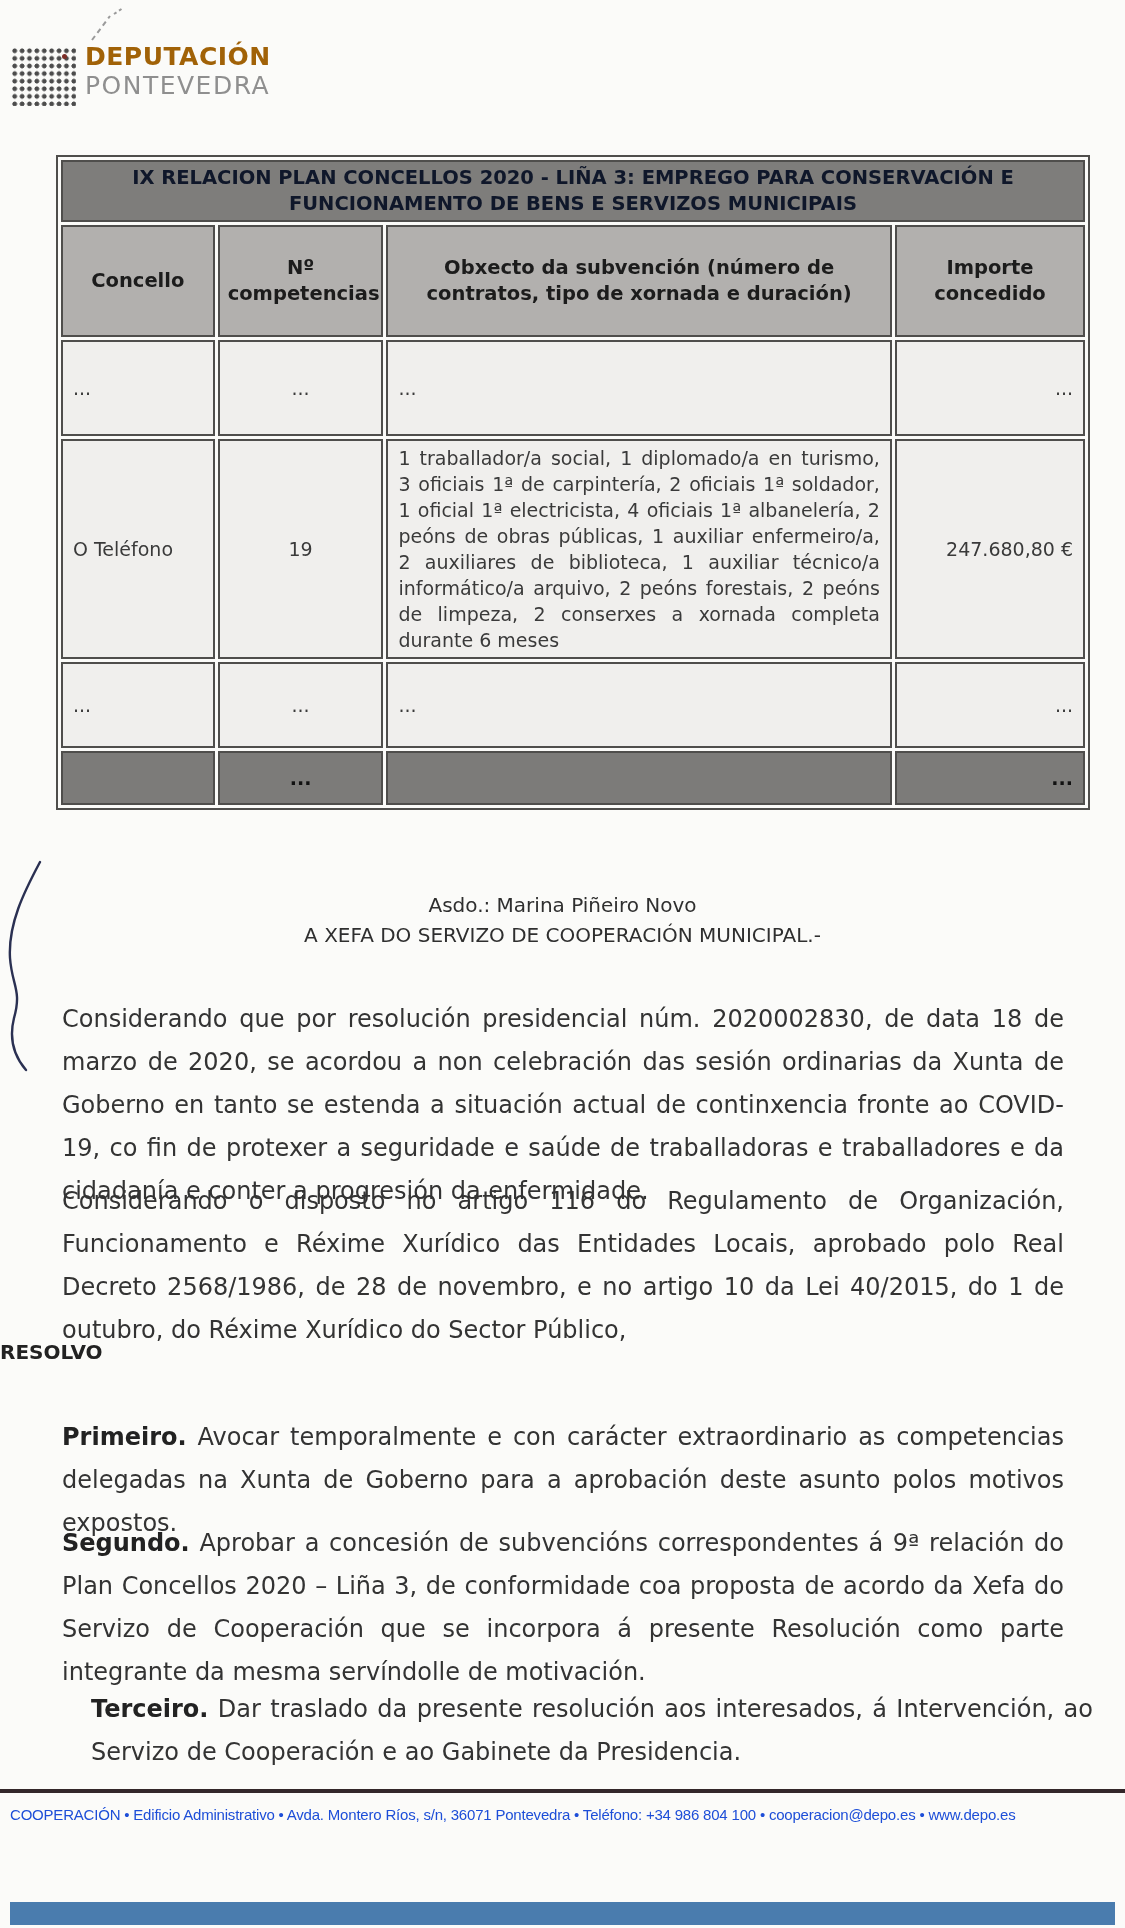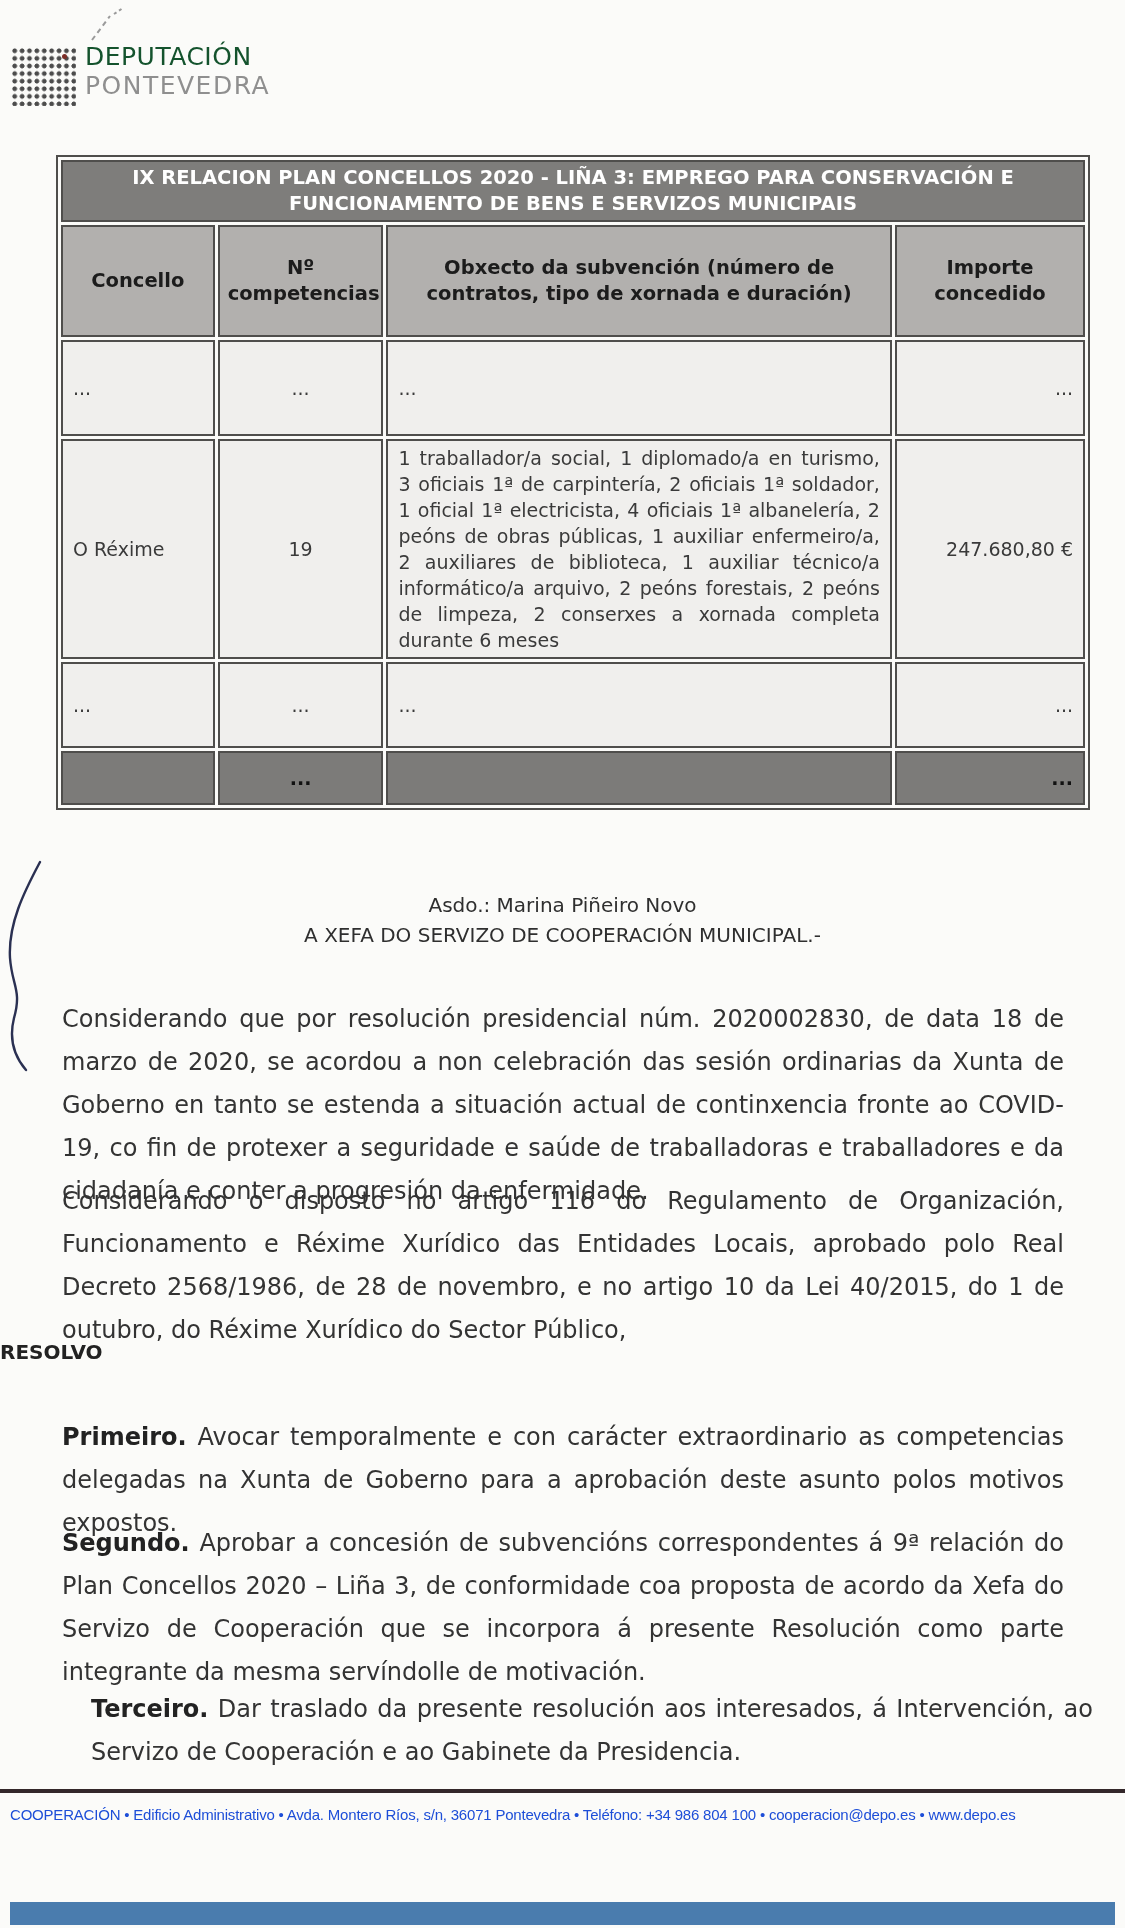--- a/index.html
+++ b/index.html
@@ -6,31 +6,31 @@
   body{width:1125px;height:1928px;background:#fbfbf9;font-family:"DejaVu Sans",sans-serif;color:#333;position:relative;overflow:hidden;}
   .page{position:absolute;inset:0;}
 
   
   .logo{position:absolute;left:10px;top:44px;display:flex;align-items:flex-start;}
   .dotgrid{width:66px;height:60px;margin-top:2px;position:relative;
     background-image:radial-gradient(circle,#4c4c4c 2.1px,rgba(0,0,0,0) 2.7px);
     background-size:7.4px 7.6px;background-position:1px 1px;}
   .dotgrid .reddot{position:absolute;left:52px;top:8px;width:5px;height:5px;border-radius:50%;background:#7c2d26;}
   .wordmark{margin-left:9px;line-height:1;}
-  .wordmark .l1{font-size:25px;font-weight:400;color:#14532d;letter-spacing:.5px;}
+  .wordmark .l1{font-size:25px;font-weight:700;color:#a16207;letter-spacing:.5px;}
   .wordmark .l2{font-size:25px;font-weight:400;color:#8f8f8f;letter-spacing:1.5px;margin-top:4px;}
 
   .penmark{position:absolute;left:88px;top:6px;}
   .squiggle{position:absolute;left:0px;top:858px;}
 
   
   .subv-table{position:absolute;left:56px;top:155px;width:1034px;border-collapse:separate;border-spacing:3px;
     table-layout:fixed;border:2px solid #4f4e4c;background:#fbfbf9;}
   .subv-table td,.subv-table th{border:2px solid #4f4e4c;background:#f0efed;font-weight:400;vertical-align:middle;}
-  .subv-table .title-cell{background:#7e7d7b;color:#ffffff;font-weight:700;font-size:19.5px;text-align:center;
+  .subv-table .title-cell{background:#7e7d7b;color:#0f172a;font-weight:700;font-size:19.5px;text-align:center;
     height:54px;line-height:26px;padding:2px 30px;}
   .subv-table .colhead{background:#b2b0ae;color:#1c1c1c;font-weight:600;font-size:19.5px;text-align:center;
     height:104px;line-height:26px;padding:2px 8px;}
   .subv-table td{font-size:19px;color:#3a3a3a;padding:4px 10px;}
   .cell-l{text-align:left;padding-left:14px;}
   .cell-c{text-align:center;}
   .cell-r{text-align:right;padding-right:12px;}
   .cell-just{text-align:justify;line-height:26px;font-size:17.5px;padding:8px 12px;}
   .row-dots td{height:84px;}
   .row-dots2 td{height:74px;}
@@ -94,21 +94,21 @@
       <td class="colhead">Obxecto da subvención (número de contratos, tipo de xornada e duración)</td>
       <td class="colhead">Importe concedido</td>
     </tr>
     <tr class="row-dots">
       <td class="cell-l">...</td>
       <td class="cell-c">...</td>
       <td class="cell-l">...</td>
       <td class="cell-r">...</td>
     </tr>
     <tr>
-      <td class="cell-l">O Réxime</td>
+      <td class="cell-l">O Teléfono</td>
       <td class="cell-c">19</td>
       <td class="cell-just">1 traballador/a social, 1 diplomado/a en turismo, 3 oficiais 1ª de carpintería, 2 oficiais 1ª soldador, 1 oficial 1ª electricista, 4 oficiais 1ª albanelería, 2 peóns de obras públicas, 1 auxiliar enfermeiro/a, 2 auxiliares de biblioteca, 1 auxiliar técnico/a informático/a arquivo, 2 peóns forestais, 2 peóns de limpeza, 2 conserxes a xornada completa durante 6 meses</td>
       <td class="cell-r">247.680,80 €</td>
     </tr>
     <tr class="row-dots2">
       <td class="cell-l">...</td>
       <td class="cell-c">...</td>
       <td class="cell-l">...</td>
       <td class="cell-r">...</td>
     </tr>

